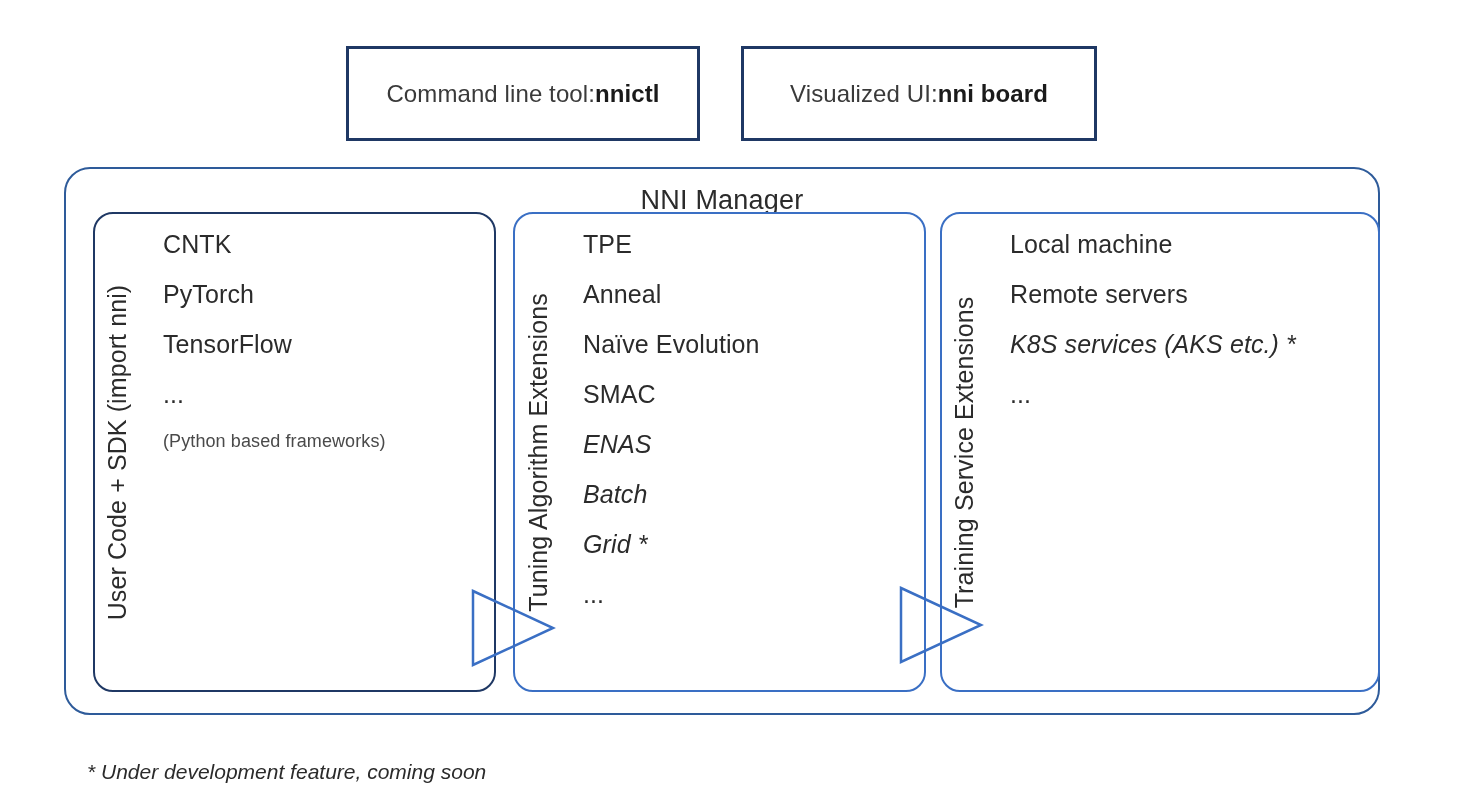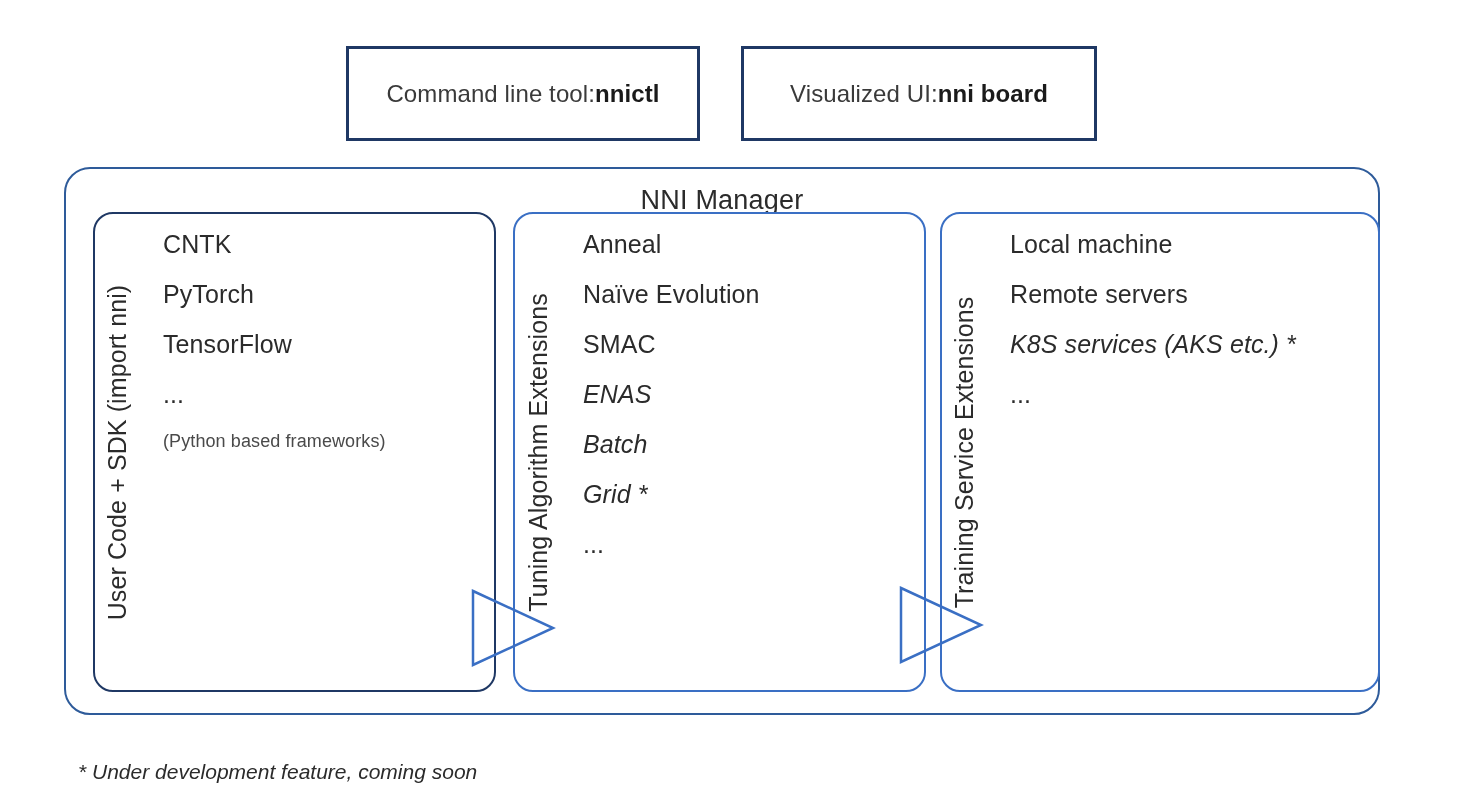--- a/index.html
+++ b/index.html
@@ -117,21 +117,21 @@
     width: 86px;
     height: 80px;
     pointer-events: none;
   }
   #arrow-1 { left: 470px; top: 588px; }
   #arrow-2 { left: 898px; top: 585px; }
 
   
   #footnote {
     position: absolute;
-    left: 78px;
+    left: 87px;
     top: 760px;
     font-size: 21px;
     font-weight: 300;
     font-style: italic;
     color: #2b2b2b;
     white-space: nowrap;
   }
 </style>
 </head>
 <body>
@@ -161,20 +161,21 @@
     <div class="item dots">...</div>
     <div class="item small">(Python based frameworks)</div>
   </div>
 </div>
 
 <div class="column" id="col-tuning">
   <div class="col-side-label">
     <span>Tuning Algorithm Extensions</span>
   </div>
   <div class="col-items">
+    <div class="item">TPE</div>
     <div class="item">Anneal</div>
     <div class="item">Naïve Evolution</div>
     <div class="item">SMAC</div>
     <div class="item italic">ENAS</div>
     <div class="item italic">Batch</div>
     <div class="item italic">Grid *</div>
     <div class="item dots">...</div>
   </div>
 </div>
 

